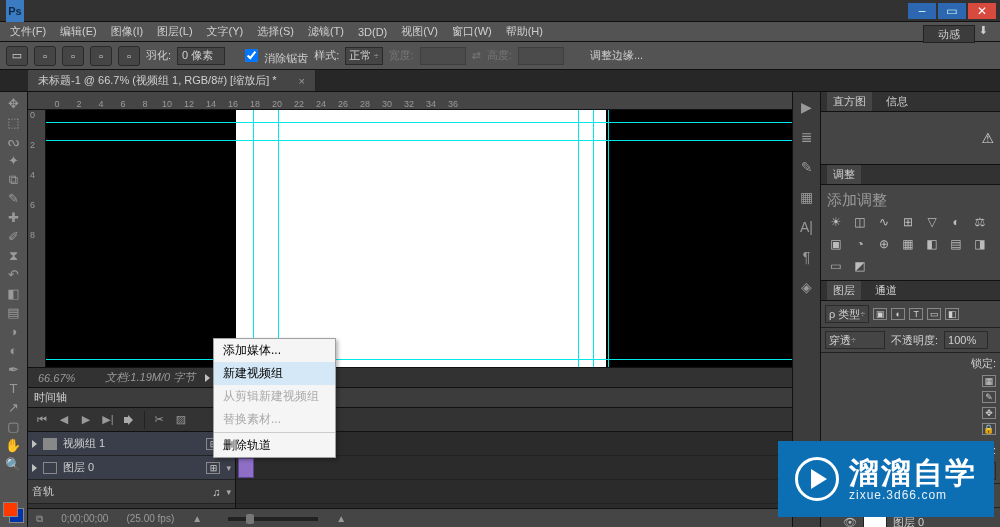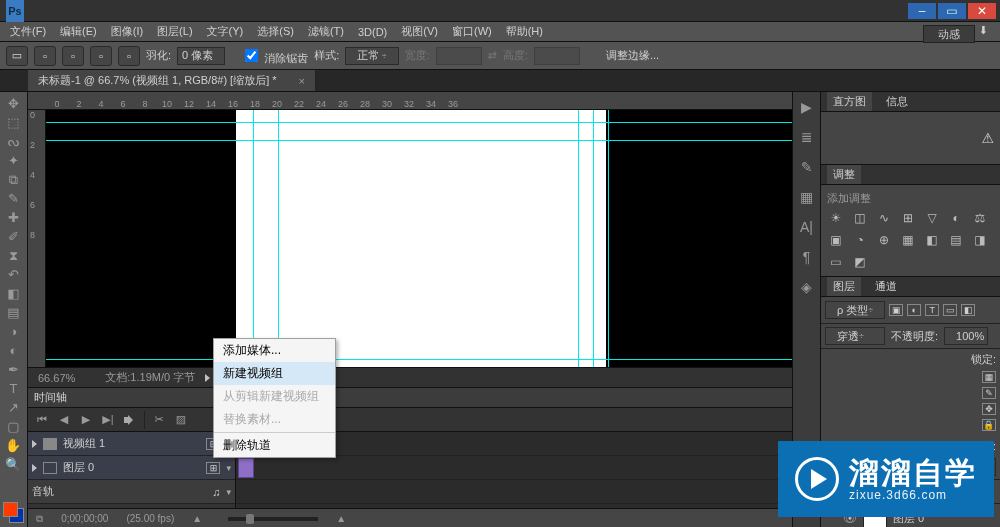--- a/index.html
+++ b/index.html
@@ -80,21 +80,21 @@
   }
   .opt-label { color: var(--text-col); }
   .opt-input {
     width: 48px; height: 18px;
     background: var(--bg-med); border: 1px solid #2a2a2a;
     color: var(--text-col); padding: 0 4px;
   }
   .opt-dropdown {
     display: flex; align-items: center;
     background: var(--bg-med); border: 1px solid #2a2a2a;
-    padding: 1px 11px; height: 18px;
+    padding: 1px 3px; height: 18px;
   }
   .opt-check { margin-left: 10px; }
   .motion-select {
     position: absolute; right: 25px; top: 25px;
     background: var(--bg-dark); border: 1px solid #222;
     padding: 2px 14px; height: 18px;
     display: flex; align-items: center;
   }
 
   
@@ -179,20 +179,21 @@
     position: absolute; top: 0; bottom: 0;
     border-left: 1px solid var(--cyan);
   }
 
   .status-bar {
     height: 20px; background: var(--bg-darker);
     display: flex; align-items: center; gap: 30px;
     padding: 0 10px;
     font-size: 11px; color: var(--text-dim);
     border-top: 1px solid #111;
+    font-style: italic;
   }
 
   
   .context-menu {
     position: absolute;
     left: 213px; top: 338px;
     width: 123px;
     background: #f5f5f5;
     border: 1px solid #a0a0a0;
     box-shadow: 2px 2px 4px rgba(0,0,0,0.3);
@@ -337,21 +338,21 @@
   }
   .panel-header .tab { padding: 2px 6px; }
   .panel-header .tab.active { background: var(--bg-med); }
   .panel-body {
     padding: 6px;
   }
   
   .hist-body { height: 52px; display: flex; align-items: center; justify-content: flex-end; }
   .warn-triangle { color: #ddd; font-size: 14px; }
   
-  .adj-body .adj-label { color: var(--text-dim); font-size: 11px; }
+  .adj-body .adj-label { color: var(--text-dim); font-size: 15px; }
   .adj-icons { display: flex; flex-wrap: wrap; gap: 6px; margin-top: 4px; }
   .adj-icons span {
     width: 18px; height: 16px;
     display: inline-flex; align-items: center; justify-content: center;
     color: #bbb; font-size: 12px;
   }
   
   .layers-body {
     padding: 0;
   }

